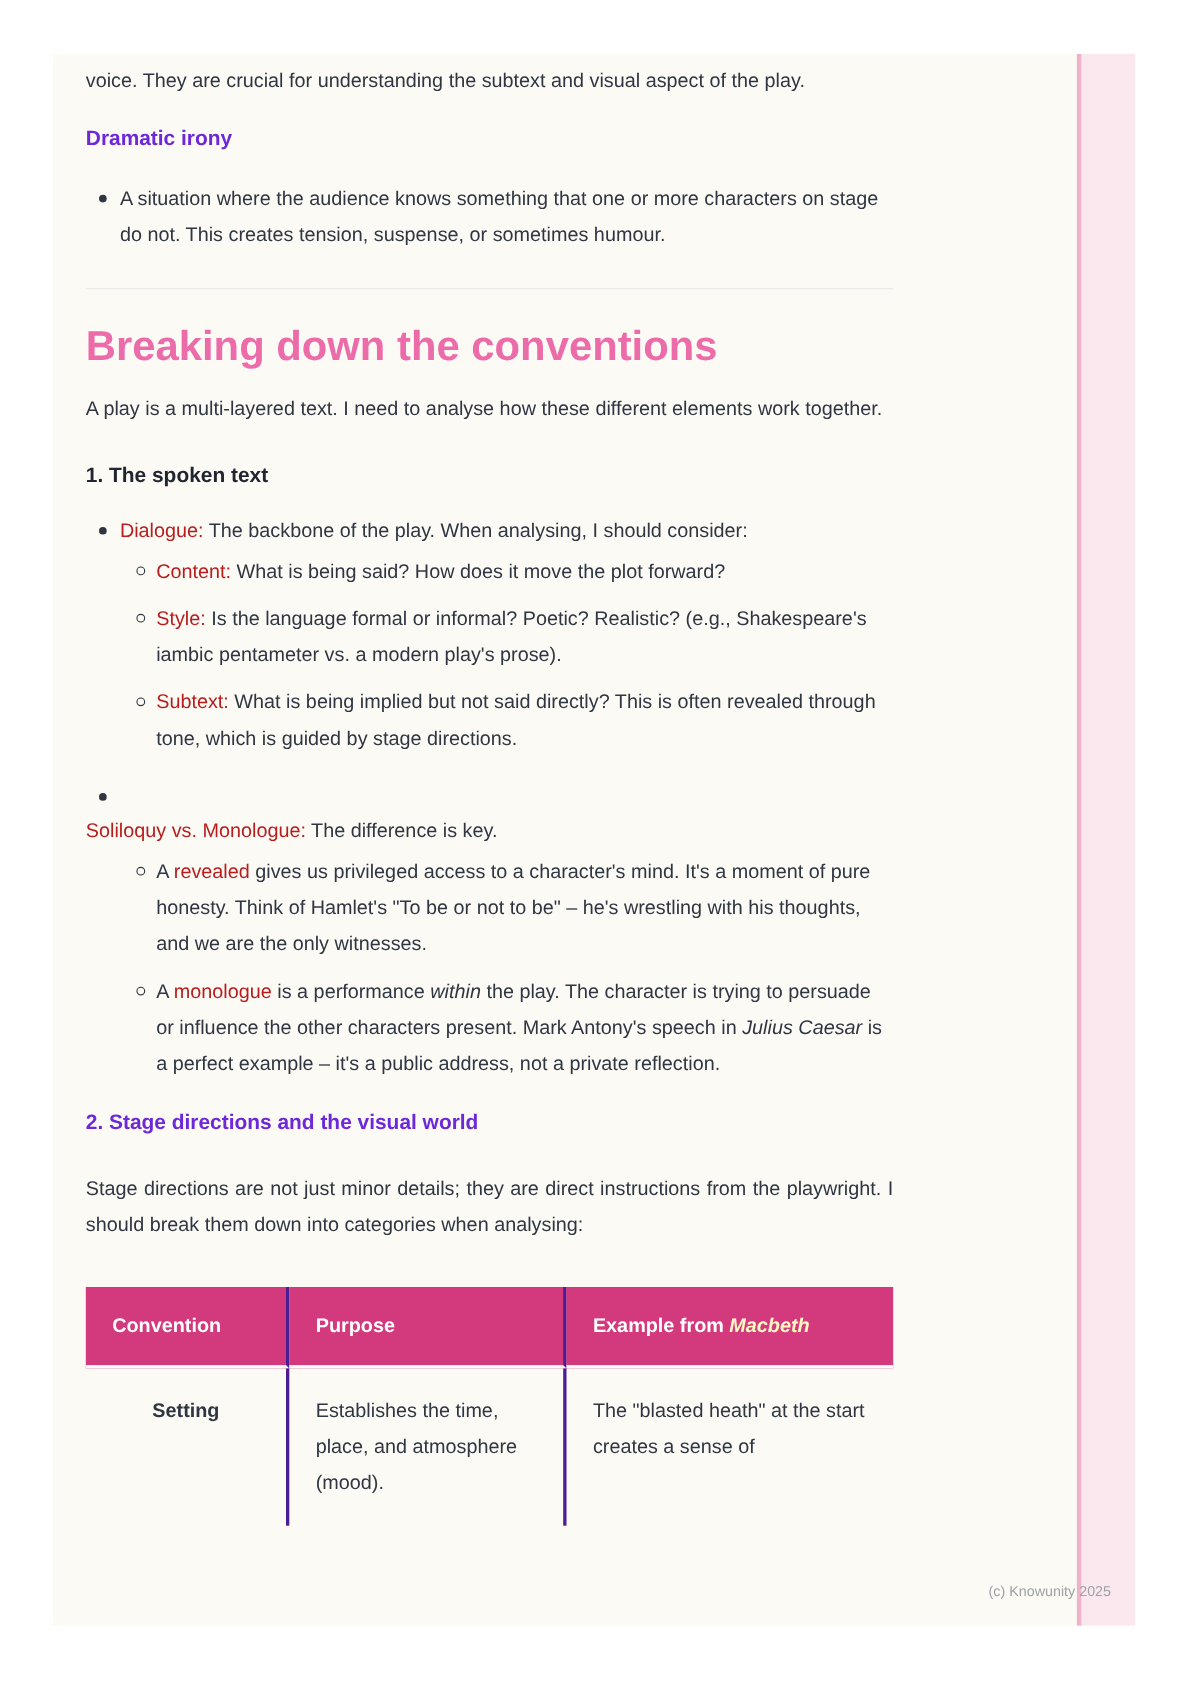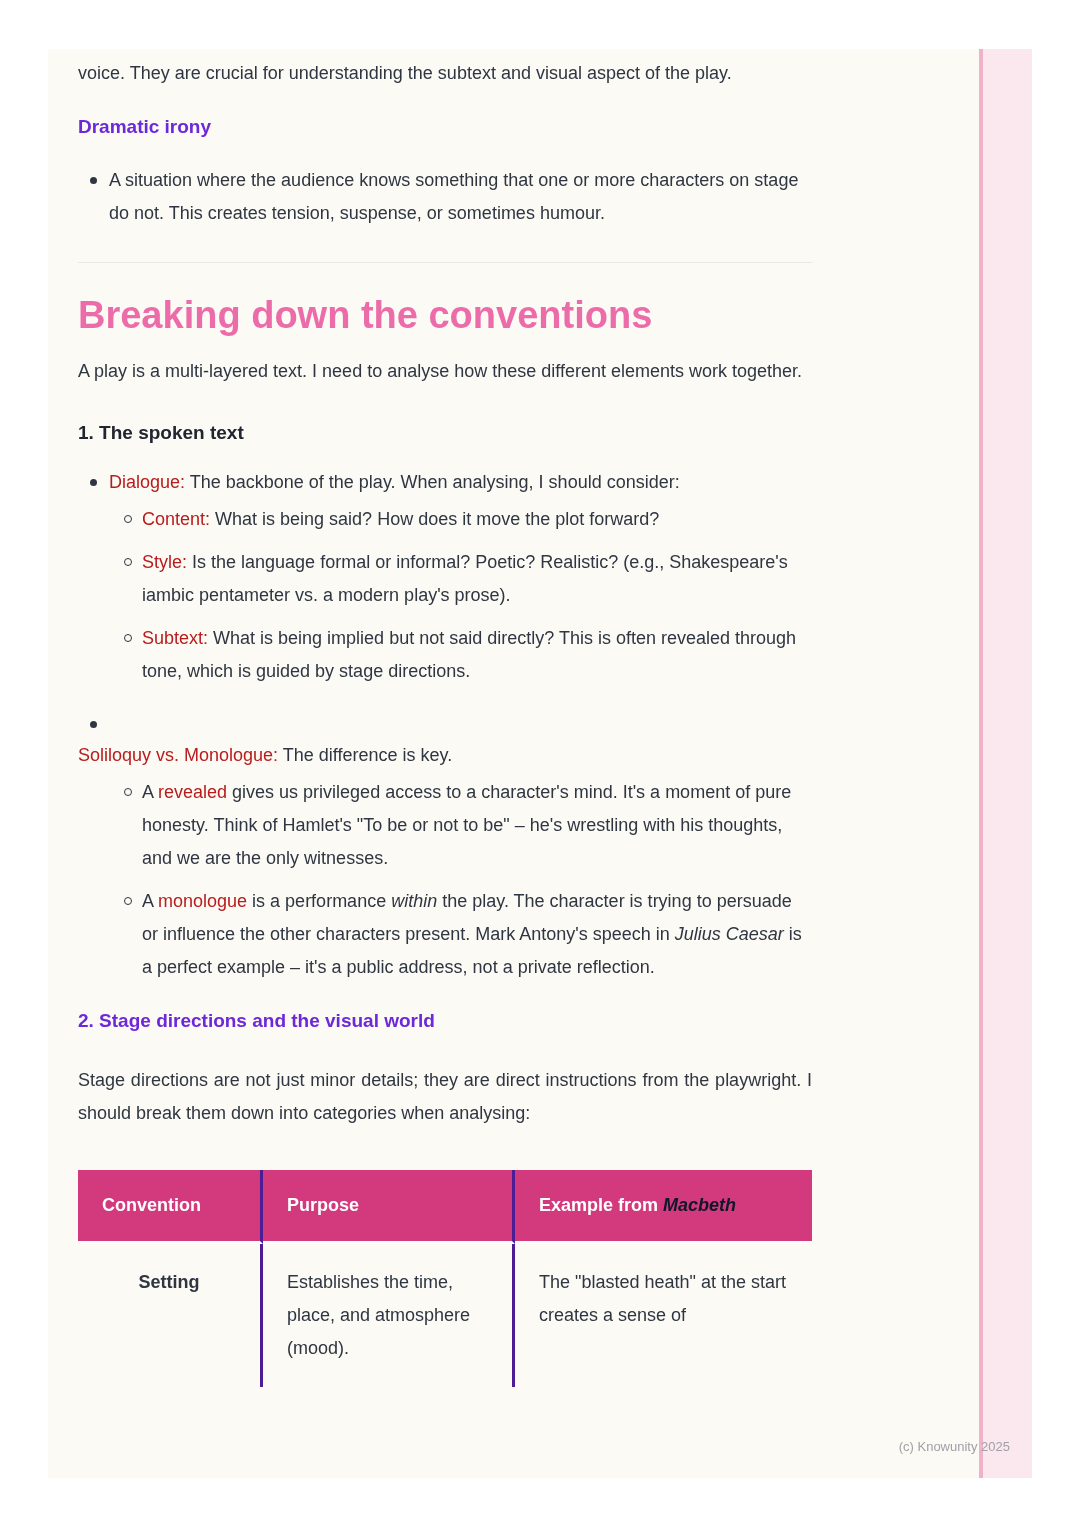--- a/index.html
+++ b/index.html
@@ -49,21 +49,21 @@
   .tbl { width:734px; border-collapse:separate; border-spacing:0; margin-top:40px; table-layout:fixed; }
   .tbl col.c1 { width:185px; } .tbl col.c2 { width:252px; } .tbl col.c3 { width:297px; }
   .tbl th {
     background:#d33a7d; color:#ffffff; font-size:18px; line-height:33px; font-weight:bold;
     text-align:left; padding:19px 24px; vertical-align:middle;
   }
   .tbl th, .tbl td { border-bottom:0; }
   .tbl th:not(:last-child), .tbl td:not(:last-child) { border-right:3px solid #4c1d95; }
   .tbl th { border-bottom:3px solid #fdfcf8; }
   .tbl td { vertical-align:top; padding:22px 24px; font-size:18px; line-height:33px; color:#2f3642; }
-  .tbl .th-italic { font-style:italic; color:#0f172a; font-weight:bold; }
+  .tbl .th-italic { font-style:italic; color:#fef9c3; font-weight:bold; }
   .td-bold { font-weight:bold; color:#20252f;text-align:center; }
 
   .watermark { position:absolute; top:1438px; right:70px; font-size:13px; line-height:18px; color:#9fa1a7; z-index:5; }
 </style>
 </head>
 <body>
 
 <div class="canvas">
   <div class="sheet">
     <div class="strip"></div>

